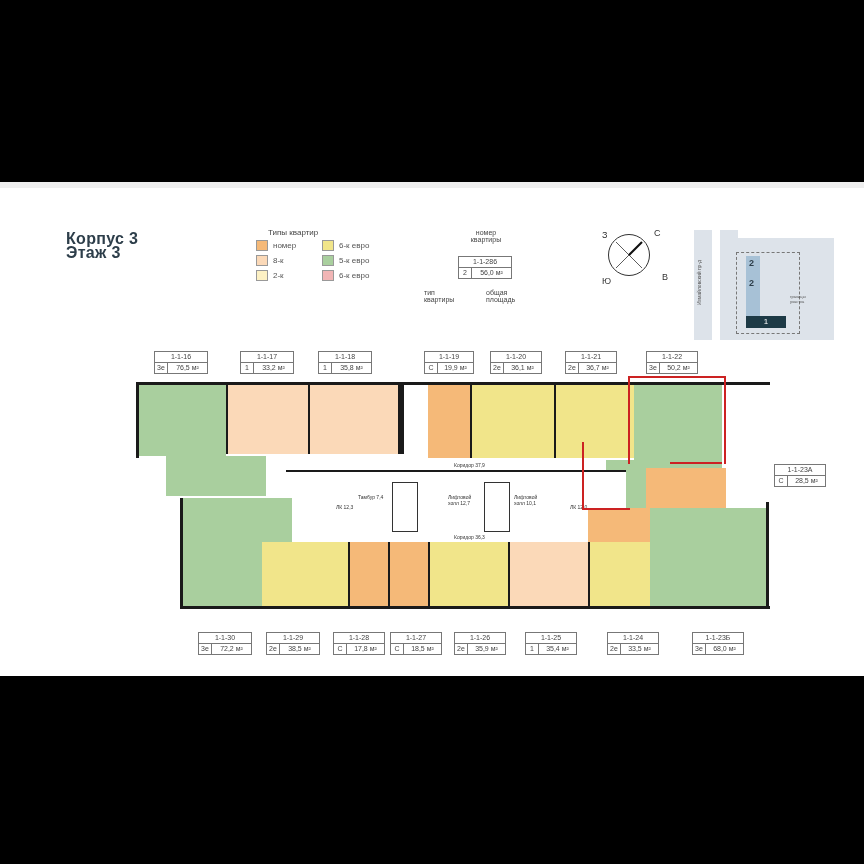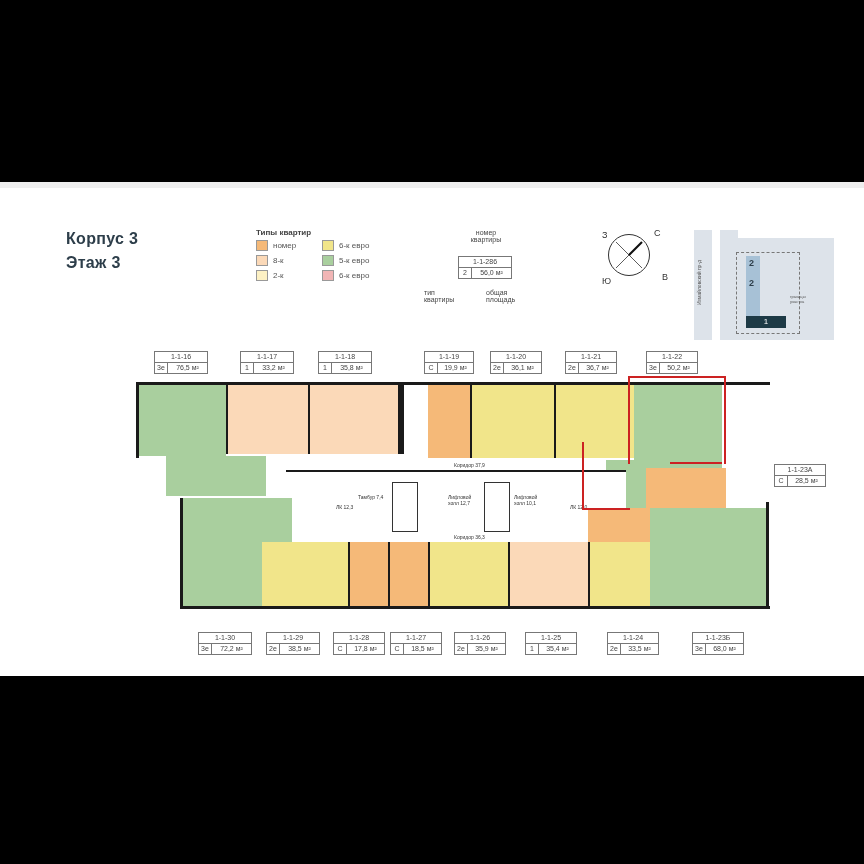--- a/index.html
+++ b/index.html
@@ -3,21 +3,21 @@
 <meta charset="utf-8">
 <style>
   html, body { margin:0; padding:0; }
   body { width:864px; height:864px; background:#000; position:relative; overflow:hidden; font-family:"Liberation Sans", sans-serif; }
   .sheet { position:absolute; left:0; top:188px; width:864px; height:488px; background:#fff; }
   .topbar { position:absolute; left:0; top:0; width:864px; height:188px; background:#000; }
   .topstrip { position:absolute; left:0; top:182px; width:864px; height:6px; background:#eee; }
   .botbar { position:absolute; left:0; top:676px; width:864px; height:188px; background:#000; }
 
   .title { position:absolute; left:66px; color:#2d3e4a; font-size:16px; font-weight:bold; letter-spacing:0.3px; }
-  .legend-title { position:absolute; left:256px; top:228px; font-size:8px; color:#444;font-weight:bold; }
+  .legend-title { position:absolute; left:268px; top:228px; font-size:8px; color:#444; }
   .legend-item { position:absolute; font-size:8px; color:#555; display:flex; align-items:center; gap:5px; }
   .swatch { width:10px; height:9px; border:1px solid #999; }
 
   .key-box { position:absolute; font-size:7px; color:#444; }
   .tag { position:absolute; border:1px solid #777; background:#fff; font-size:7px; color:#444; }
   .tag .num { text-align:center; border-bottom:1px solid #777; height:10px; line-height:10px; }
   .tag .row { display:flex; height:10px; line-height:10px; }
   .tag .type { width:12px; text-align:center; border-right:1px solid #777; }
   .tag .area { flex:1; text-align:center; }
 
@@ -34,21 +34,21 @@
 </style>
 </head>
 <body>
 
 <div class="topbar"></div>
 <div class="topstrip"></div>
 
 <div class="sheet"></div>
 
 <div class="title" style="top:230px">Корпус 3</div>
-<div class="title" style="top:254px">Этаж 3</div>
+<div class="title" style="top:244px">Этаж 3</div>
 
 <div class="legend-title">Типы квартир</div>
 <div class="legend-item" style="left:256px;top:240px">
     <span class="swatch" style="background:#f5b978"></span>
     <span>номер</span>
   </div>
 <div class="legend-item" style="left:256px;top:255px">
     <span class="swatch" style="background:#fbd9b8"></span>
     <span>8-к</span>
   </div>

